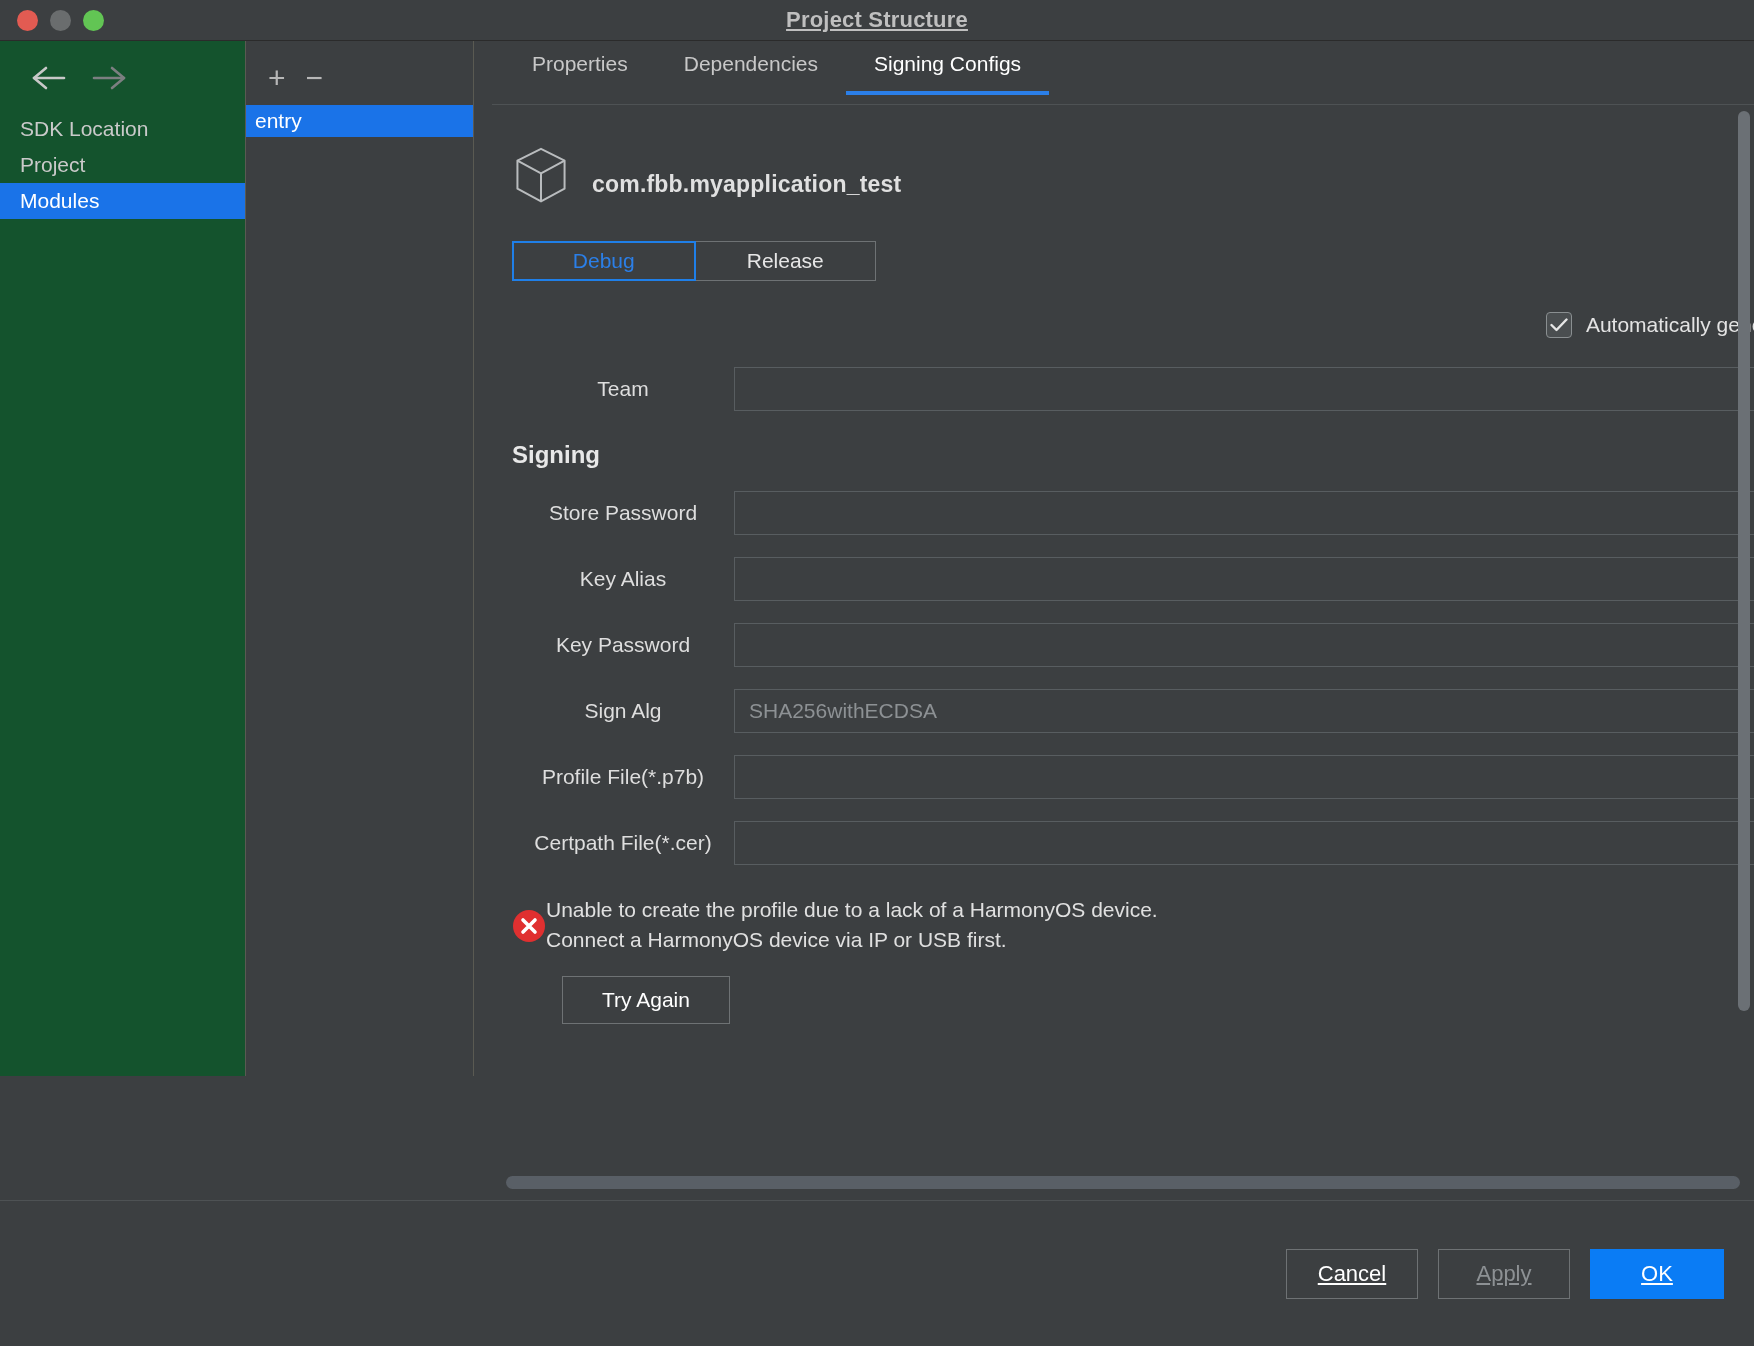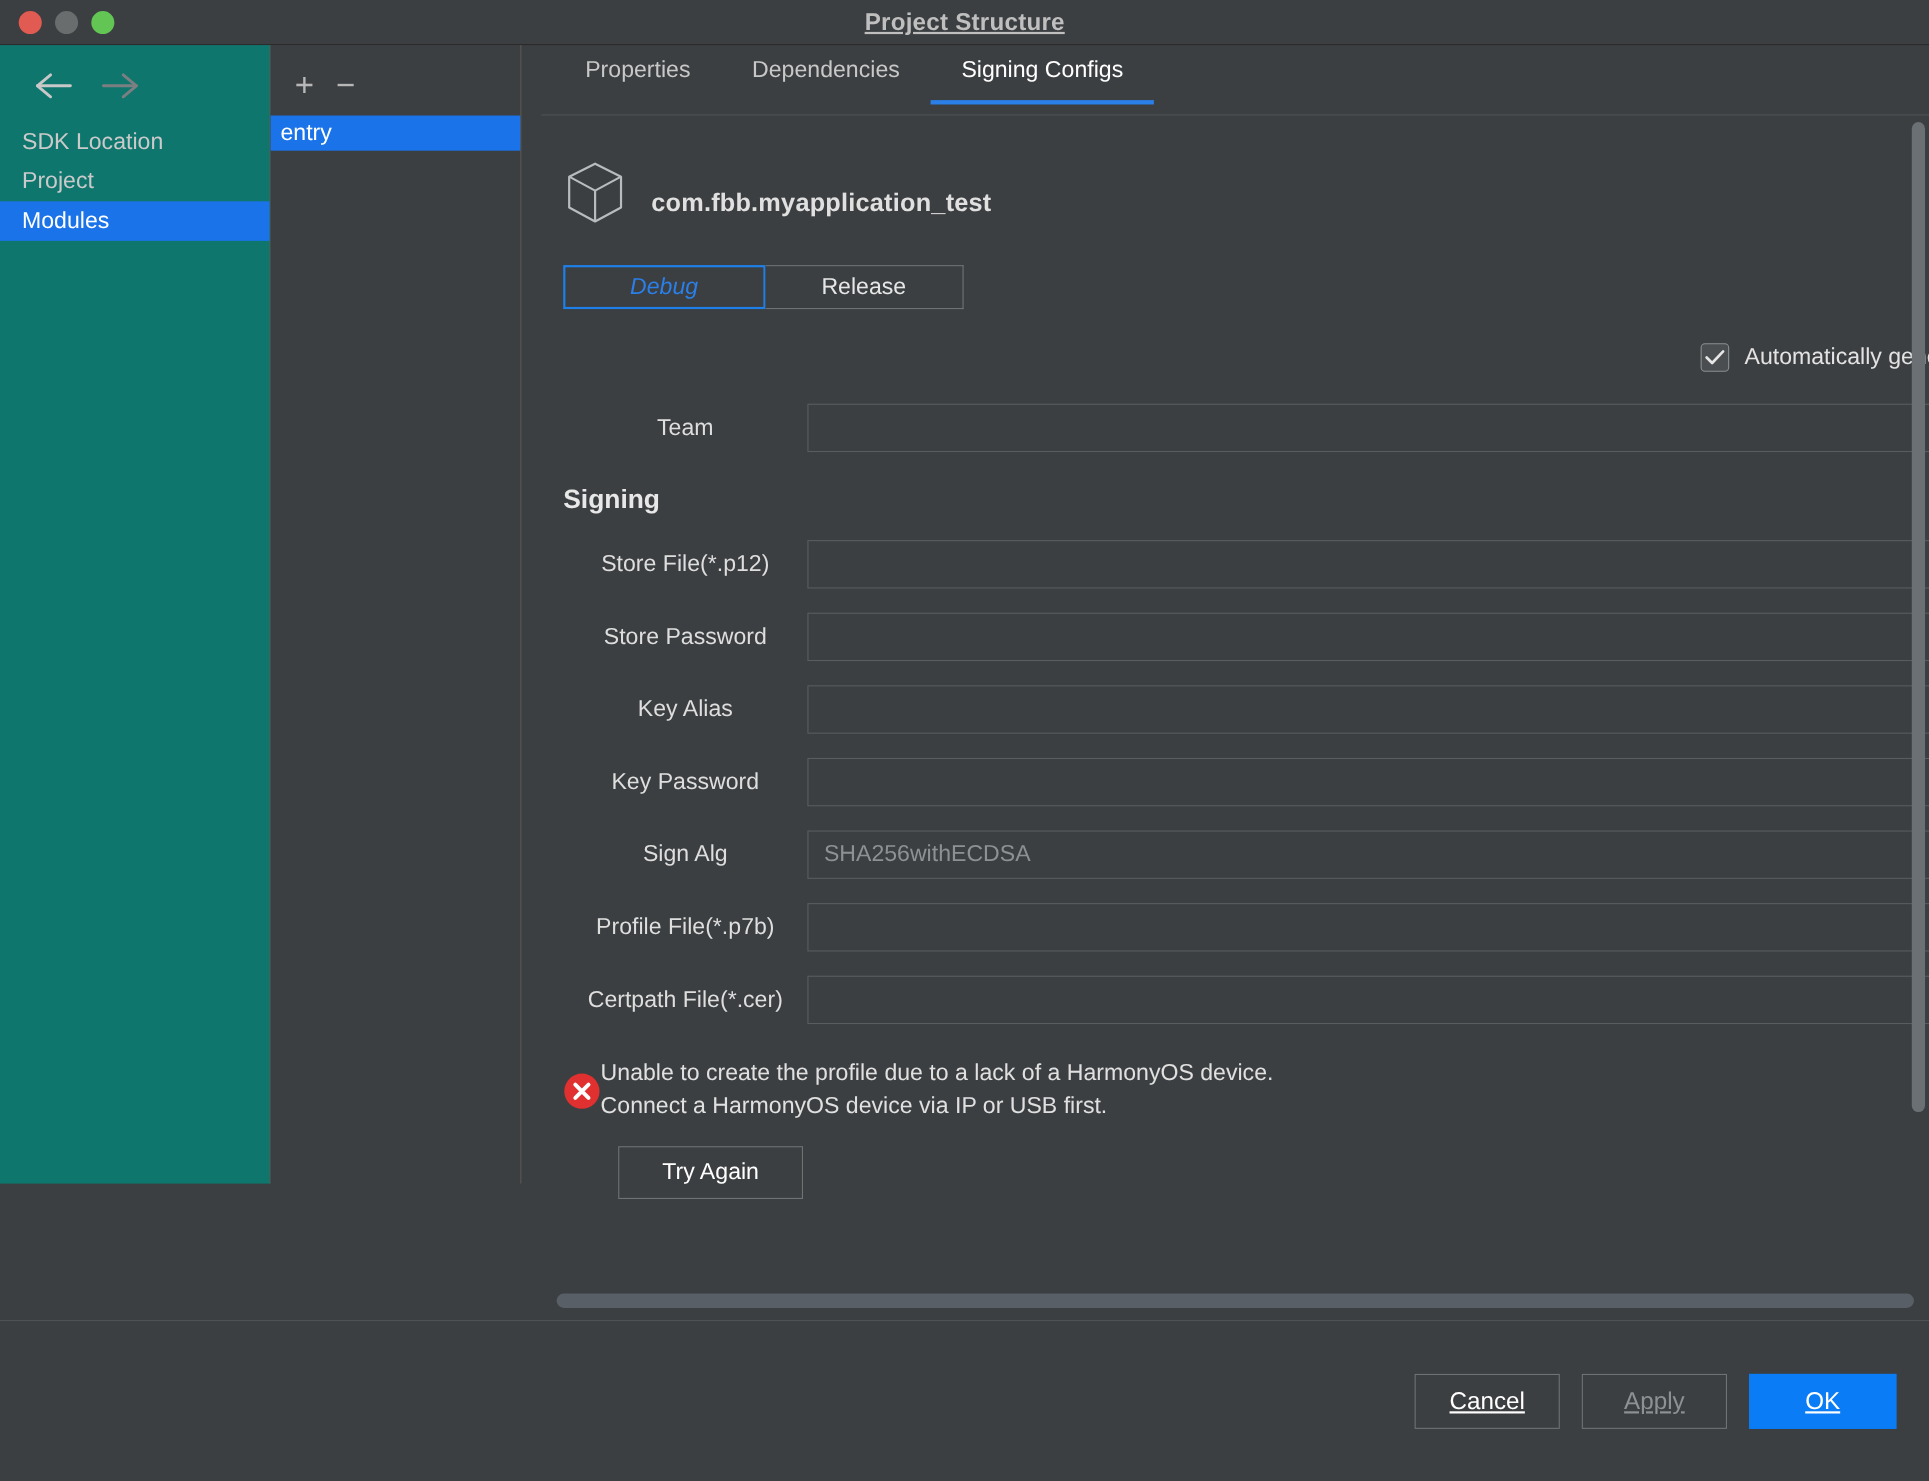--- a/index.html
+++ b/index.html
@@ -37,21 +37,21 @@
     pointer-events: none;
     text-decoration: underline;
   }
 
   
   .body-area { flex: 1 1 auto; display: flex; position: relative; min-height: 0; }
 
   
   .nav-pane {
     width: 246px; flex: 0 0 246px;
-    background: #0f766e;
+    background: #14532d;
     border-right: 1px solid #5a5a52;
     padding-top: 14px;
     height: 1035px;
   }
   .nav-arrows { display: flex; gap: 14px; padding: 6px 0 16px 28px; }
   .arrow-btn {
     width: 44px; height: 34px; display: flex; align-items: center; justify-content: center;
   }
   .arrow-btn svg { display: block; }
   .nav-item {
@@ -110,21 +110,21 @@
   .cube-icon { width: 58px; height: 62px; }
   .app-name { font-size: 23px; font-weight: bold; color: #e0e0e0; letter-spacing: .2px; margin-top: 17px; }
 
   .seg-group { display: flex; margin: 34px 0 0 8px; width: 364px; }
   .seg {
     flex: 1 1 0; height: 40px; display: flex; align-items: center; justify-content: center;
     font-size: 21px; color: #e6e6e6; border: 1px solid #6e7274;
     background: #3c3f41;
   }
   .seg + .seg { border-left: none; }
-  .seg.active { color: #2b7fe8; border: 2px solid #1f7fe8; font-style: italic; }
+  .seg.active { color: #2b7fe8; border: 2px solid #1f7fe8; }
 
   .auto-row {
     display: flex; align-items: center; justify-content: flex-end;
     margin: 28px 0 0 0; padding-right: 0;
     height: 32px;
   }
   .auto-inner { display: flex; align-items: center; gap: 14px; white-space: nowrap;
     transform: translateX(28px); }
   .cbx {
     width: 26px; height: 26px; border: 1px solid #8a8f91; border-radius: 4px;
@@ -298,24 +298,20 @@
             </div>
           </div>
 
           <div class="field-row first">
             <div class="field-label">Team</div>
             <div class="field-input"></div>
           </div>
 
           <div class="section-title">Signing</div>
 
-          <div class="field-row">
-            <div class="field-label">Store File(*.p12)</div>
-            <div class="field-input"></div>
-          </div>
 
           <div class="field-row">
             <div class="field-label">Store Password</div>
             <div class="field-input"></div>
           </div>
 
           <div class="field-row">
             <div class="field-label">Key Alias</div>
             <div class="field-input"></div>
           </div>

